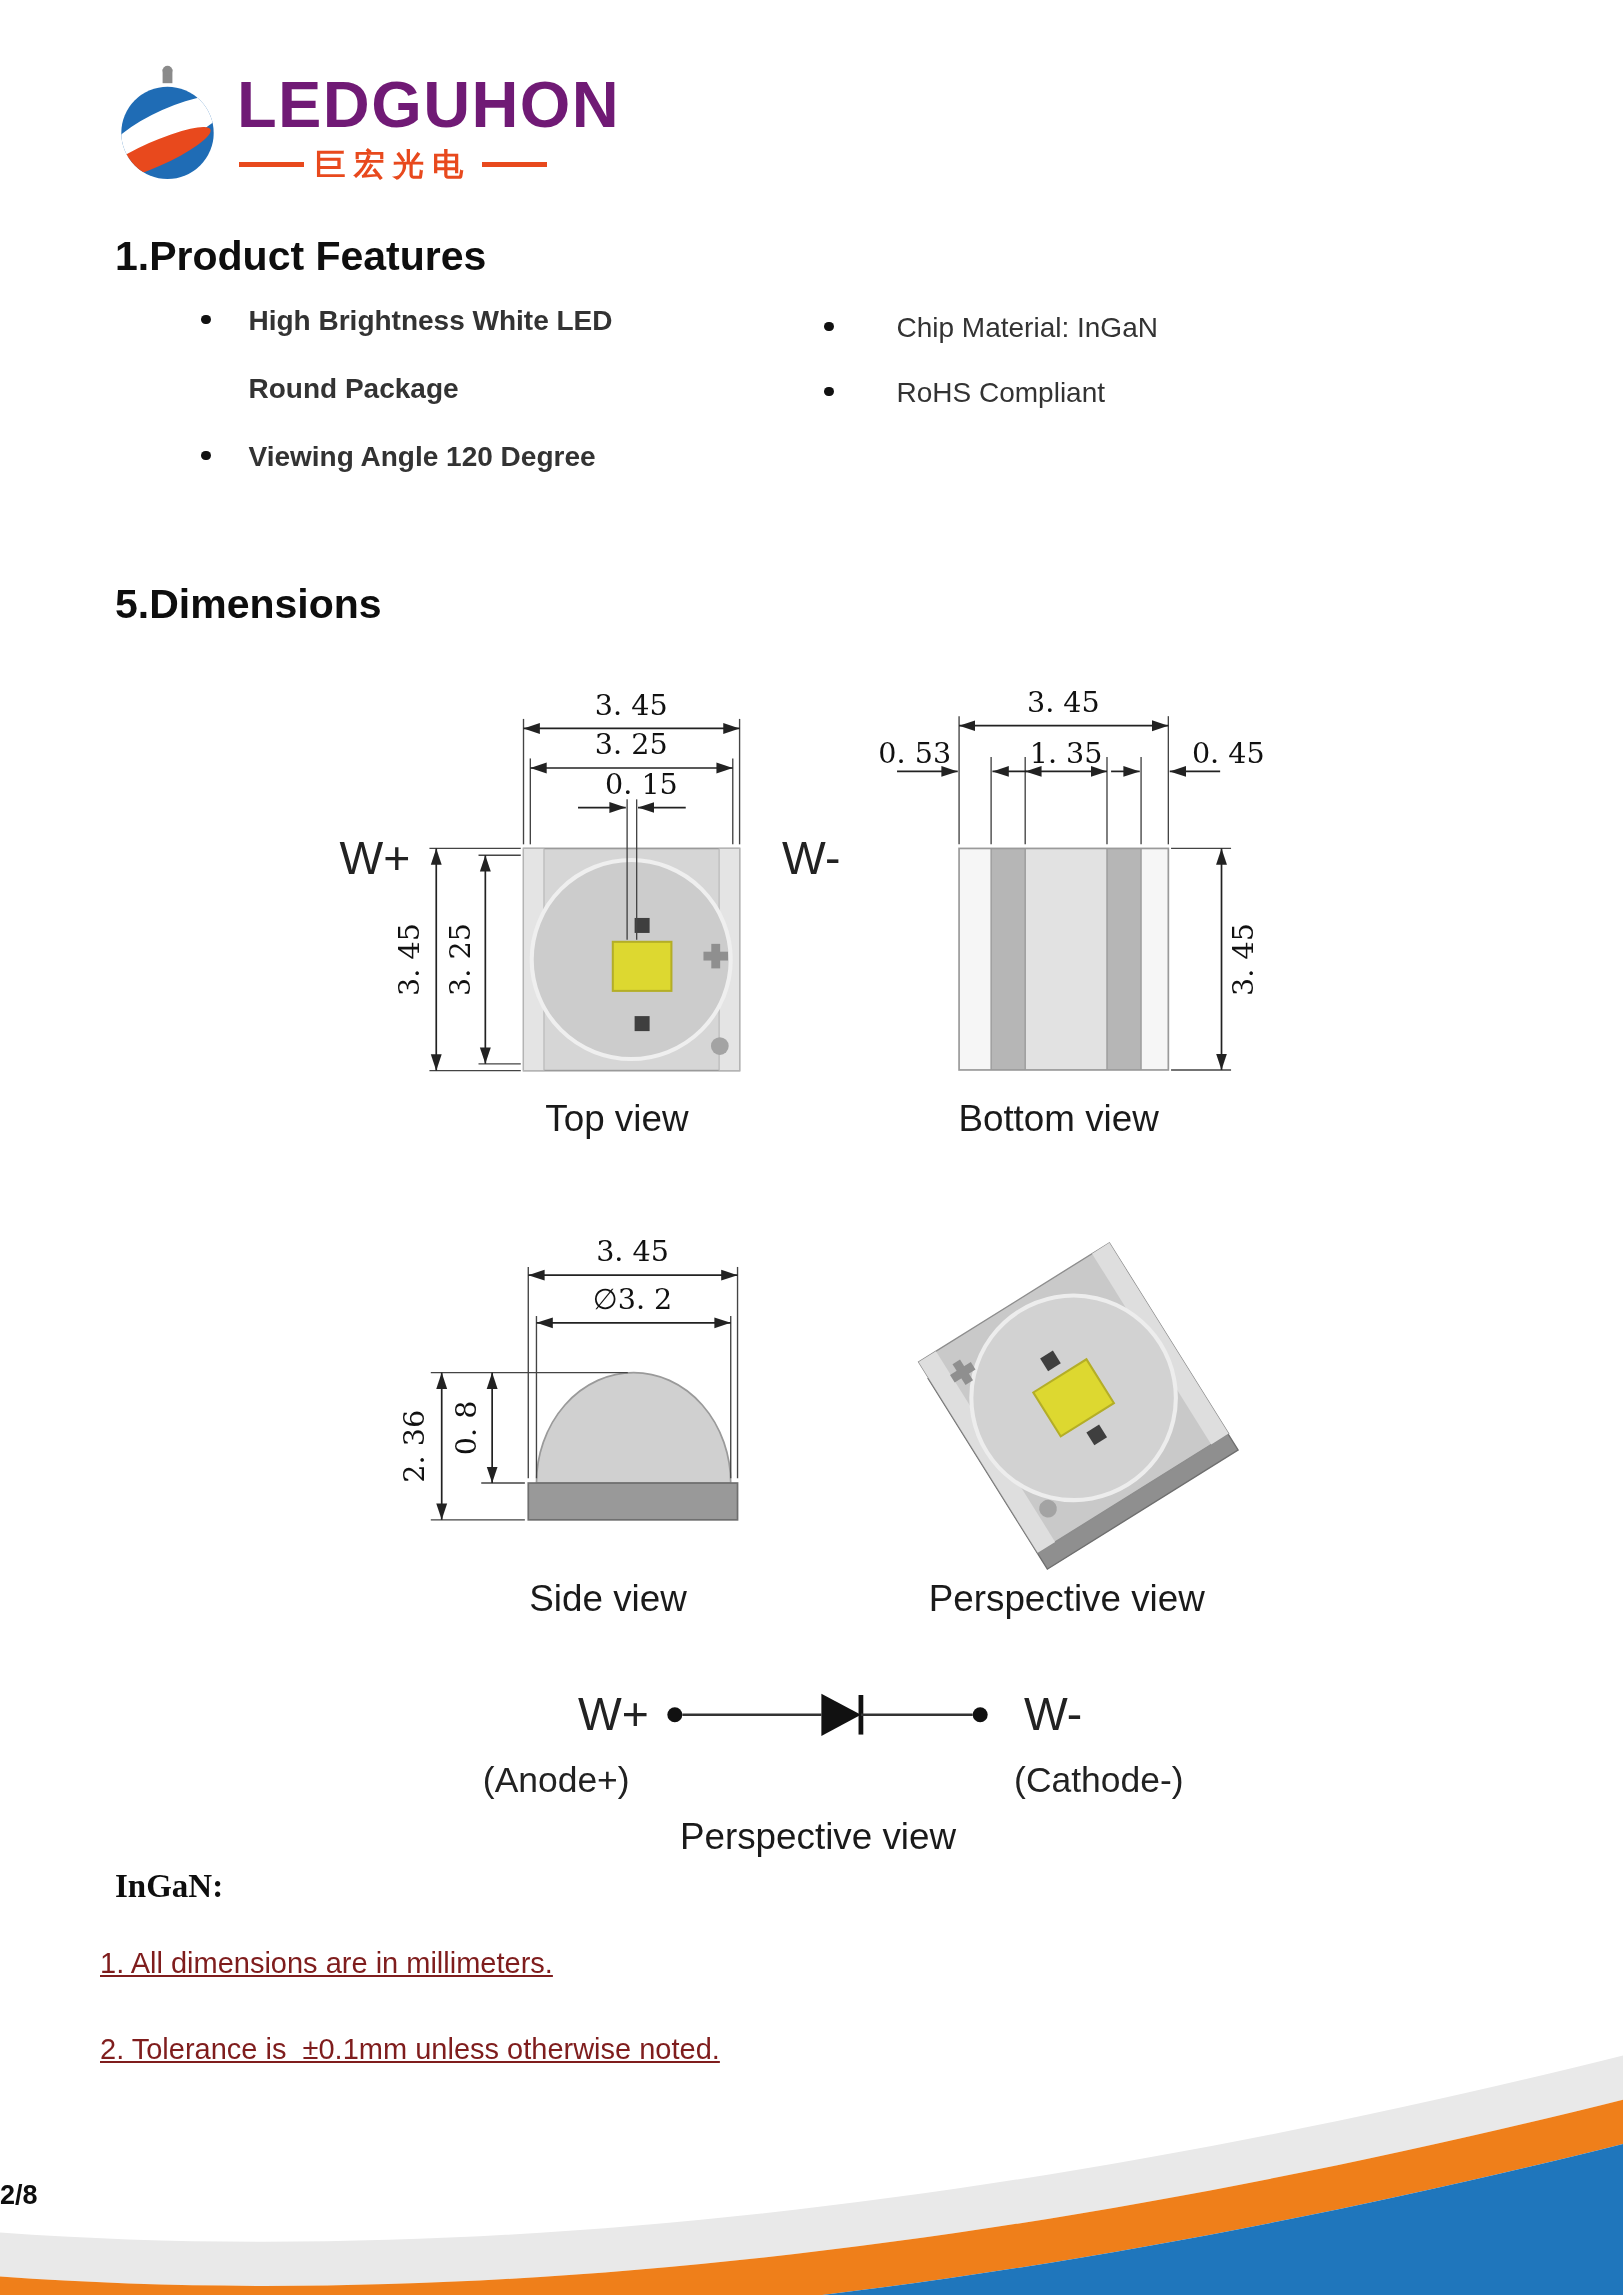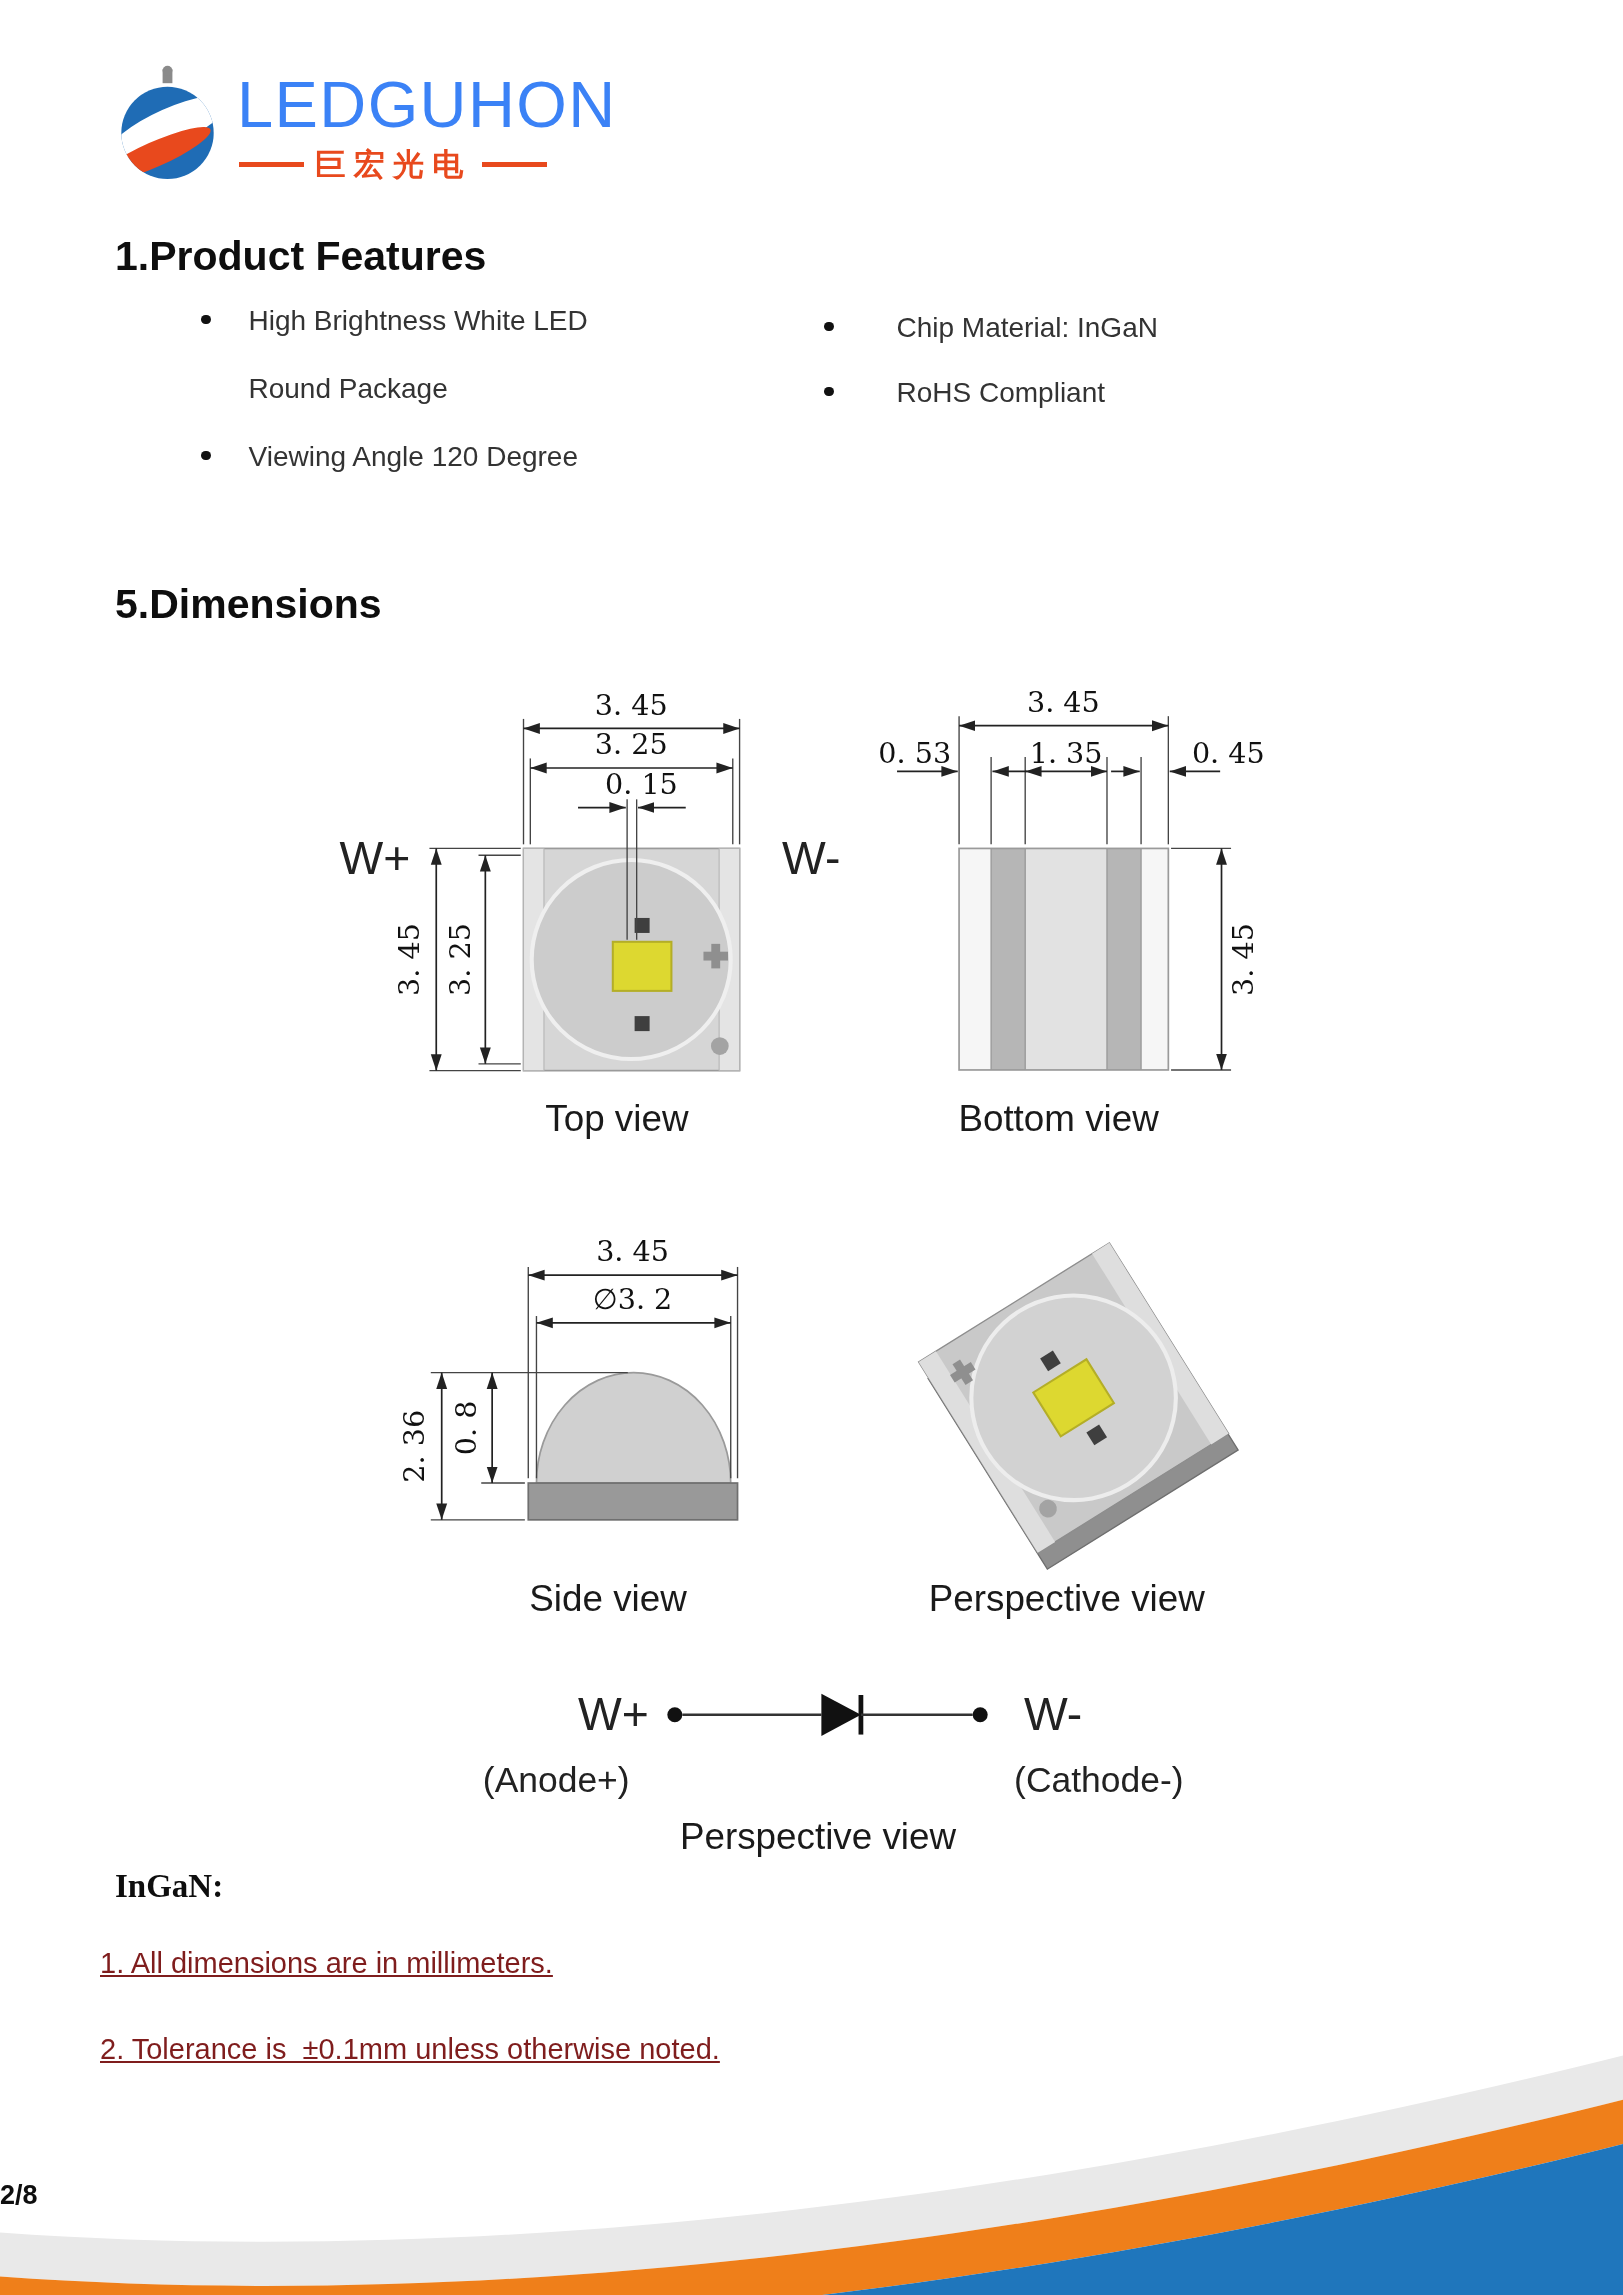--- a/index.html
+++ b/index.html
@@ -1,31 +1,31 @@
 <!DOCTYPE html>
 <html style="font-size:11px"><head>
 <meta charset="utf-8">
 <style>
   html,body { margin:0; padding:0; background:#ffffff; }
   .page { position:relative; width:1623px; height:2295px; background:#fff; overflow:hidden;
           font-family:"Liberation Sans", sans-serif; color:#222; }
 
   
   .logo-icon { position:absolute; left:108px; top:65px; width:119px; height:119px; }
-  .brand { position:absolute; left:237px; top:72px; font-size:65px; font-weight:normal;
-           color:#3b82f6; letter-spacing:1.4px; line-height:1; }
+  .brand { position:absolute; left:237px; top:72px; font-size:65px; font-weight:bold;
+           color:#701a75; letter-spacing:1.4px; line-height:1; }
   .cn-row { position:absolute; left:239px; top:149px; width:308px; display:flex; align-items:center; gap:11px; }
   .cn-row .redline { flex:1; height:4.8px; background:#e8491d; }
   .cn-text { font-size:31px; font-weight:bold; color:#e8491d; letter-spacing:8.2px; line-height:1; }
 
   
   .h1 { position:absolute; left:115px; font-size:41px; font-weight:bold; color:#0e0e0e; line-height:1; }
   .bullets { position:absolute; }
   .brow { display:flex; align-items:flex-start; }
-  .brow.h100 { height:68px; } .brow.h95 { height:65px;gap:25px; }
+  .brow.h100 { height:68px;font-weight:bold; } .brow.h95 { height:65px;gap:25px; }
   .bdot { width:9.5px; height:9.5px; border-radius:50%; background:#111; margin-top:13.6px; margin-right:38px; flex:none; }
   .bdot.hidden { visibility:hidden; }
   .btext { font-size:28px; color:#333; line-height:1.2; padding-top:2.7px; }
 
   
   .drawings { position:absolute; left:0; top:648px; width:1623px; height:1227px; }
   .ext line { stroke:#444; stroke-width:2; }
   .dim line { stroke:#222; stroke-width:2.5; fill:none; }
   .dimtext { font-family:"DejaVu Serif", serif; font-size:42px; fill:#111; }
   .viewlabel { font-family:"Liberation Sans", sans-serif; font-size:54px; fill:#1a1a1a; }

